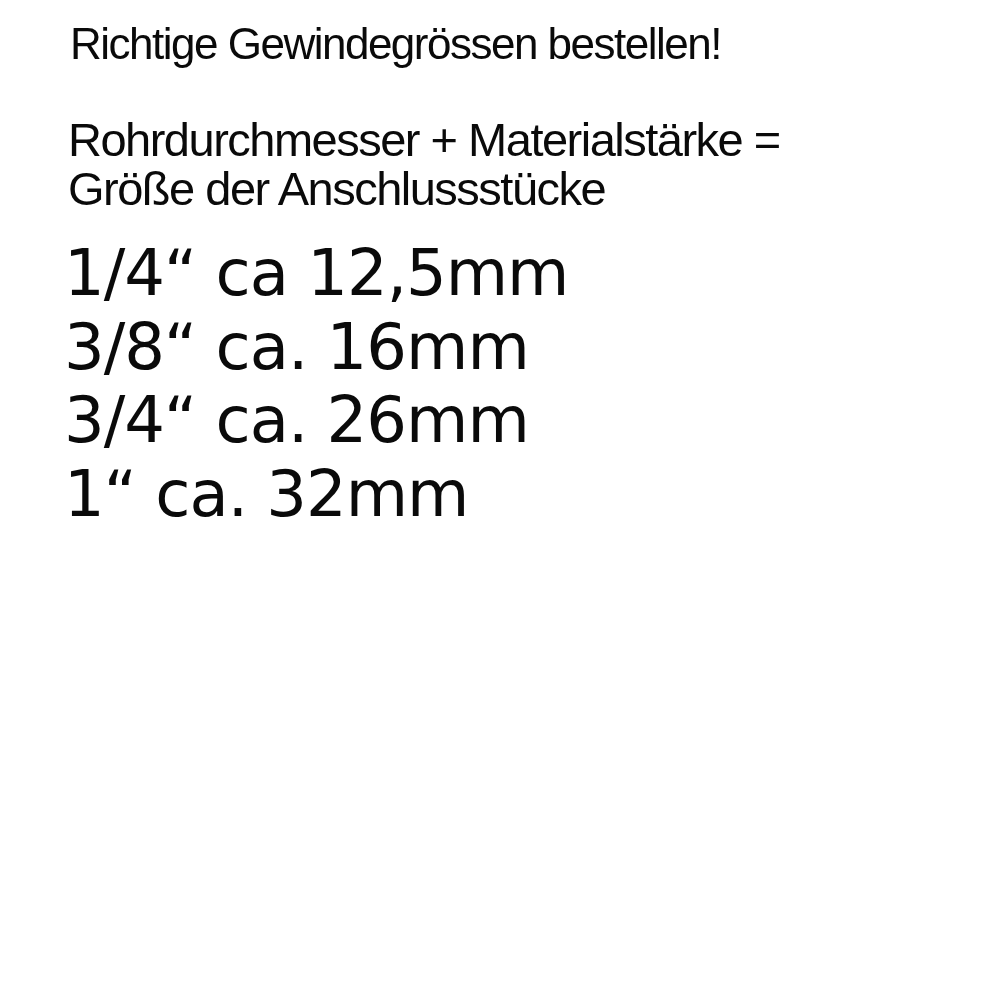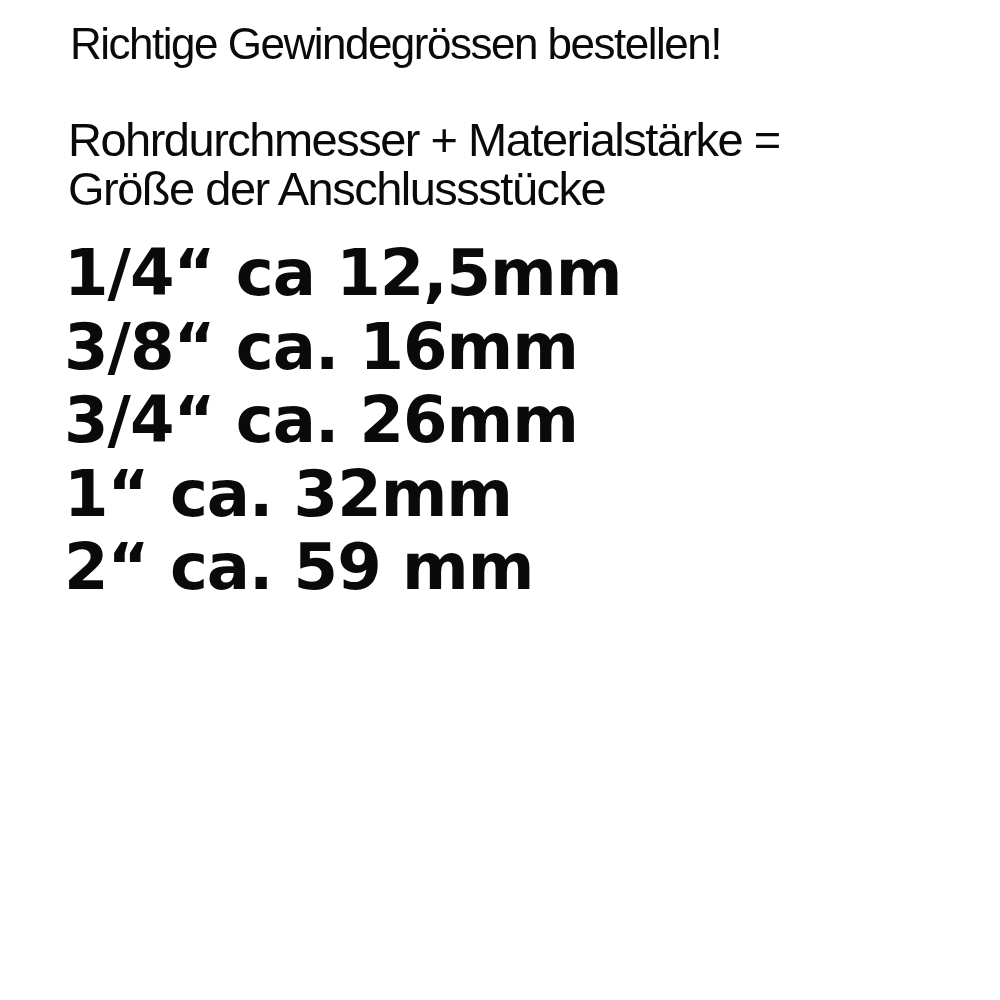--- a/index.html
+++ b/index.html
@@ -43,36 +43,34 @@
   .size-list {
     margin: 24px 0 0 0;
     font-family: "DejaVu Sans", sans-serif;
     font-weight: 400;
     font-size: 64px;
     line-height: 73.5px;
     letter-spacing: -1px;
   }
   .size-row {
     white-space: nowrap;
-    font-weight: bold;
   }
 </style>
 </head>
 <body>
 
 <div class="page">
 
   <h1 class="title">Richtige Gewindegrössen bestellen!</h1>
 
   <div class="subtitle">
     <div class="line">Rohrdurchmesser + Materialstärke =</div>
     <div class="line">Größe der Anschlussstücke</div>
   </div>
 
   <div class="size-list">
     <div class="size-row">1/4“ ca 12,5mm</div>
     <div class="size-row">3/8“ ca. 16mm</div>
     <div class="size-row">3/4“ ca. 26mm</div>
     <div class="size-row">1“ ca. 32mm</div>
-    <div class="size-row">2“ ca. 59 mm</div>
   </div>
 
 </div>
 
 </body></html>

